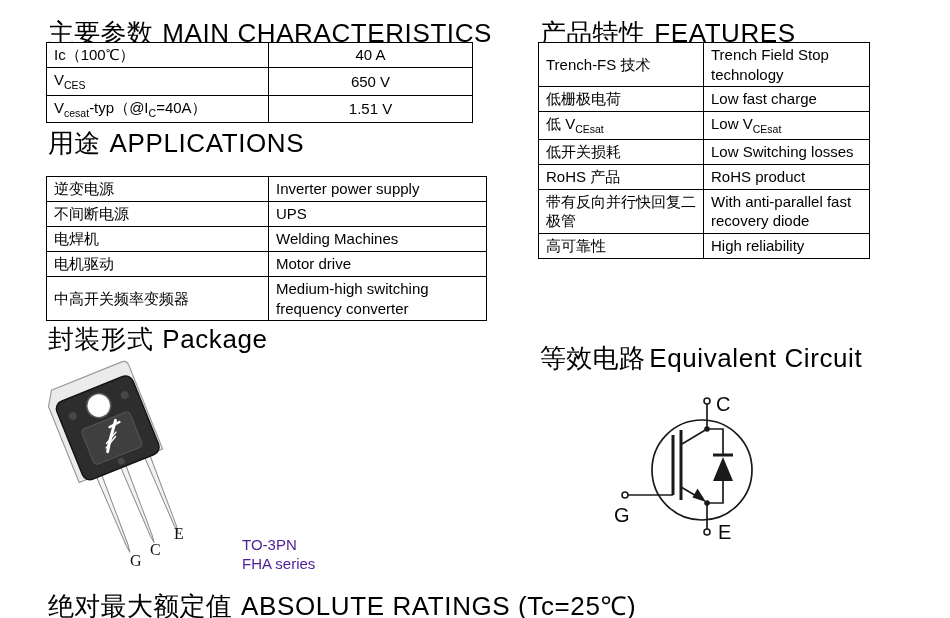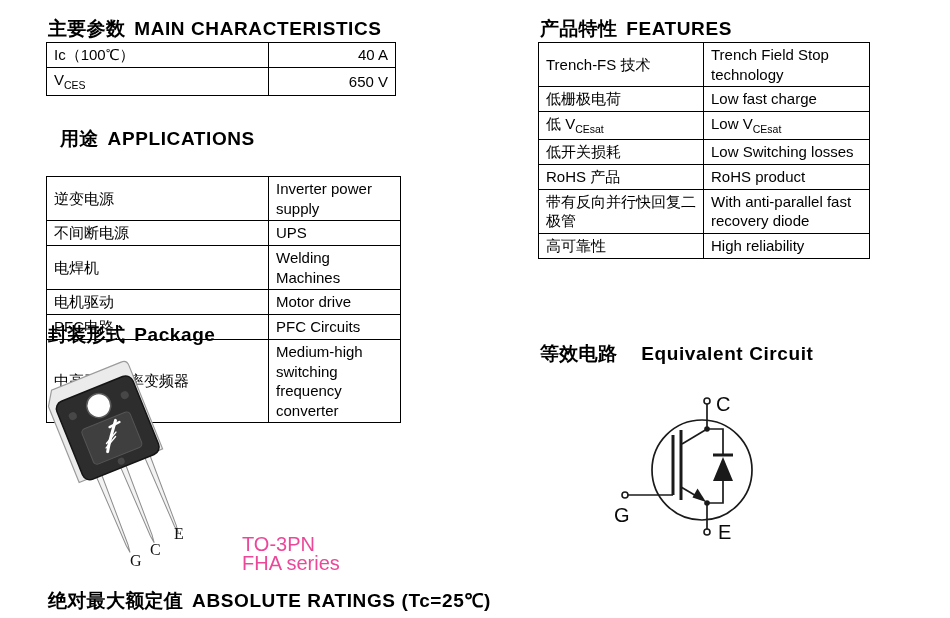--- a/index.html
+++ b/index.html
@@ -1,52 +1,56 @@
 <!DOCTYPE html>
 <html><head>
 <meta charset="utf-8">
 <style>
   html,body{margin:0;padding:0;background:#fff;}
   .page{position:relative;width:950px;height:618px;background:#ffffff;overflow:hidden;
         font-family:"Liberation Sans",sans-serif;color:#000;}
-  .sec-title{position:absolute;margin:0;font-size:19px;font-weight:700;white-space:nowrap;
+  .sec-title{position:absolute;margin:0;font-size:26px;font-weight:400;white-space:nowrap;
              letter-spacing:0.3px;color:#000;}
   .sec-title .en{margin-left:9px;letter-spacing:0.6px;}
   .dtable{position:absolute;border-collapse:collapse;table-layout:fixed;font-size:15px;color:#000;background:#fff;}
   .dtable td{border:1px solid #000;padding:2px 7px;line-height:1.3;vertical-align:middle;height:20px;}
-  .center2 td:nth-child(2){text-align:right;}
+  .center2 td:nth-child(2){text-align:center;}
   sub{font-size:0.7em;}
   .pin-label{position:absolute;font-family:"Liberation Serif",serif;font-size:16px;color:#111;}
-  .pkg-caption{position:absolute;left:242px;top:535px;font-size:20px;line-height:19px;color:#ec4899;}
+  .pkg-caption{position:absolute;left:242px;top:535px;font-size:15px;line-height:19px;color:#4c1d95;}
   .abs-svg{position:absolute;}
   .circuit text{font-family:"Liberation Sans",sans-serif;font-size:20px;fill:#0a0a0a;}
   .wire{stroke:#1a1a1a;stroke-width:1.7;fill:none;}
   .bar{stroke:#1a1a1a;stroke-width:3;fill:none;}
 </style>
 </head>
 <body>
 
 <div class="page">
 
   <h2 class="sec-title" style="left:48px;top:16px">
     <span>主要参数</span><span class="en">MAIN CHARACTERISTICS</span>
   </h2>
-  <table class="dtable center2" style="left:46px;top:42px;width:350px">
+  <table class="dtable center2" style="left:46px;top:42px;width:427px">
     <colgroup>
         <col style="width:222px">
         <col>
       </colgroup>
     <tbody>
         <tr>
           <td>Ic（100℃）</td>
           <td>40 A</td>
         </tr>
         <tr>
           <td>V<sub>CES</sub></td>
           <td>650 V</td>
+        </tr>
+        <tr>
+          <td>V<sub>cesat</sub>-typ（@I<sub>C</sub>=40A）</td>
+          <td>1.51 V</td>
         </tr>
       </tbody>
   </table>
 
   <h2 class="sec-title" style="left:540px;top:16px">
     <span>产品特性</span><span class="en">FEATURES</span>
   </h2>
   <table class="dtable" style="left:538px;top:42px;width:332px">
     <colgroup>
         <col style="width:165px">
@@ -77,48 +81,44 @@
           <td>带有反向并行快回复二极管</td>
           <td>With anti-parallel fast recovery diode</td>
         </tr>
         <tr>
           <td>高可靠性</td>
           <td>High reliability</td>
         </tr>
       </tbody>
   </table>
 
-  <h2 class="sec-title" style="left:60px;top:126px">
+  <h2 class="sec-title" style="left:48px;top:126px">
     <span>用途</span><span class="en">APPLICATIONS</span>
   </h2>
-  <table class="dtable" style="left:46px;top:176px;width:355px">
+  <table class="dtable" style="left:46px;top:176px;width:441px">
     <colgroup>
         <col style="width:222px">
         <col>
       </colgroup>
     <tbody>
         <tr>
           <td>逆变电源</td>
           <td>Inverter power supply</td>
         </tr>
         <tr>
           <td>不间断电源</td>
           <td>UPS</td>
         </tr>
         <tr>
           <td>电焊机</td>
           <td>Welding Machines</td>
         </tr>
         <tr>
           <td>电机驱动</td>
           <td>Motor drive</td>
-        </tr>
-        <tr>
-          <td>PFC电路</td>
-          <td>PFC Circuits</td>
         </tr>
         <tr>
           <td>中高开关频率变频器</td>
           <td>Medium-high switching frequency converter</td>
         </tr>
       </tbody>
   </table>
 
   <h2 class="sec-title" style="left:48px;top:322px">
     <span>封装形式</span><span class="en">Package</span>
@@ -152,21 +152,21 @@
   <span class="pin-label" style="left:130px;top:552px">G</span>
   <span class="pin-label" style="left:150px;top:541px">C</span>
   <span class="pin-label" style="left:174px;top:525px">E</span>
 
   <div class="pkg-caption">
     <div>TO-3PN</div>
     <div>FHA series</div>
   </div>
 
   <h2 class="sec-title" style="left:540px;top:341px">
-    <span>等效电路</span><span class="en" style="margin-left:24px">Equivalent Circuit</span>
+    <span>等效电路</span><span class="en" style="margin-left:4px">Equivalent Circuit</span>
   </h2>
 
   <svg class="abs-svg circuit" style="left:585px;top:383px" width="260" height="185" viewBox="0 0 260 185">
     <circle cx="117" cy="87" r="50" class="wire"></circle>
 
     <circle cx="122" cy="18" r="3" fill="#ffffff" stroke="#1a1a1a" stroke-width="1.6"></circle>
     <line x1="122" y1="21" x2="122" y2="46" class="wire"></line>
     <circle cx="122" cy="46" r="2.8" fill="#1a1a1a"></circle>
 
     <g>

